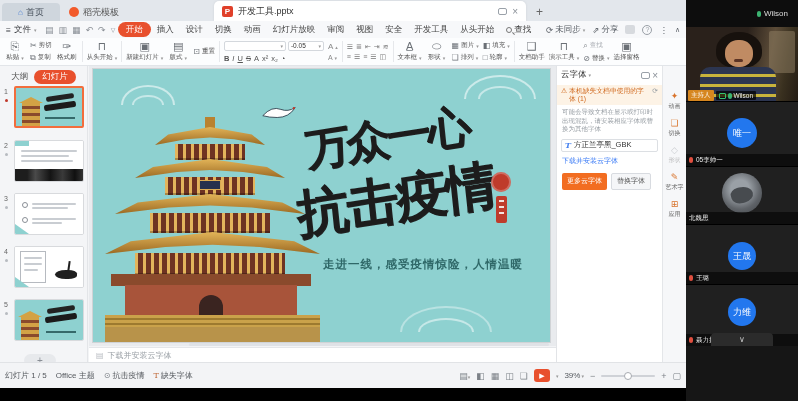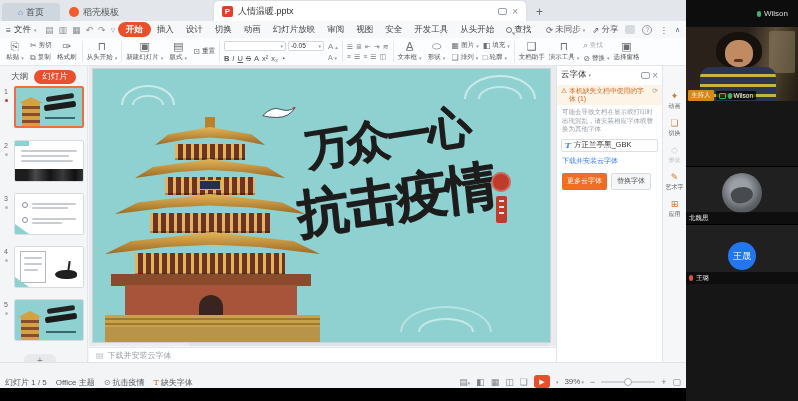--- a/index.html
+++ b/index.html
@@ -17,21 +17,21 @@
   .picon{width:11px;height:11px;background:#e0402a;border-radius:2px;color:#fff;font-size:8px;font-weight:bold;display:flex;align-items:center;justify-content:center}
   .dtab .sp{flex:1}
   .bubble{width:9px;height:7px;border:1px solid #9aa1a9;border-radius:2px;display:inline-block}
   .tx{color:#8a9098;font-size:10px}
   .plus{margin-left:10px;font-size:12px;color:#666;line-height:18px}
   
   .menubar{position:absolute;left:0;top:21px;width:686px;height:17px;background:#f7f8fa;display:flex;align-items:center;font-size:8.5px;color:#3d3f43}
   .fileb{display:flex;align-items:center;gap:3px;padding:0 6px;color:#3d3f43}
   .qi{color:#8a8f96;font-size:9px;padding:0 2.5px}
   .mtab{padding:1px 6px;white-space:nowrap;color:#444}
-  .mtab.active{background:#e8502d;color:#fff;border-radius:8px;padding:1.5px 8px;font-weight:bold}
+  .mtab.active{background:#e8502d;color:#fff;border-radius:8px;padding:1.5px 8px;font-weight:normal}
   .mag{display:inline-block;width:6px;height:6px;border:1px solid #777;border-radius:50%;position:relative;margin-right:2px}
   .mag::after{content:"";position:absolute;left:5px;top:5px;width:3px;height:1px;background:#777;transform:rotate(45deg)}
   .mrt{margin-left:auto;display:flex;align-items:center;gap:7px;padding-right:6px;color:#5b6067}
   .helpc{width:10px;height:10px;border:1px solid #9aa0a7;border-radius:50%;font-size:7px;display:flex;align-items:center;justify-content:center;color:#9aa0a7}
   .grybx{width:10px;height:9px;background:#d7dade;border-radius:2px}
   
   .ribbon{position:absolute;left:0;top:38px;width:686px;height:28px;background:#fcfdfe;border-bottom:1px solid #e2e5e9;display:flex;align-items:stretch;padding:1px 2px;font-size:6.5px;color:#555;overflow:hidden}
   .big{min-width:26px;display:flex;flex-direction:column;align-items:center;justify-content:center;gap:1px;padding:0 2px;white-space:nowrap}
   .big .ic{font-size:11px;line-height:11px;color:#6b7076}
   .col{display:flex;flex-direction:column;justify-content:center;gap:3px;padding:0 2px}
@@ -106,21 +106,21 @@
   
   .strip{position:absolute;left:662px;top:66px;width:24px;height:296px;background:#f6f7f9;border-left:1px solid #e4e6e9}
   .vitem{height:27px;display:flex;flex-direction:column;align-items:center;justify-content:center;gap:1px;font-size:6px;color:#666}
   .vitem .ic{font-size:9px;color:#d9742c;line-height:9px}
   .vitem.dim{opacity:.4}
   .vitem.dim .ic{color:#8a8f96}
   
   .hscroll{position:absolute;left:189px;top:343px;width:360px;height:3px;background:#dfe2e6;border-radius:2px}
   .notes{position:absolute;left:89px;top:347px;width:467px;height:15px;background:#fff;border-top:1px solid #e4e6e9;display:flex;align-items:center;gap:4px;padding-left:7px;font-size:8px;color:#9aa0a6}
   
-  .sbar{position:absolute;left:0;top:362px;width:686px;height:26px;background:#f3f4f6;border-top:1px solid #e1e3e6;display:flex;align-items:flex-end;font-size:8px;color:#55595e;padding:0 5px;gap:9px}
+  .sbar{position:absolute;left:0;top:362px;width:686px;height:26px;background:#f3f4f6;border-top:1px solid #e1e3e6;display:flex;align-items:center;font-size:8px;color:#55595e;padding:0 5px;gap:9px}
   .sbar .rt{margin-left:auto;display:flex;align-items:center;gap:6px}
   .vic{color:#7c8187;font-size:9px}
   .play{width:16px;height:13px;background:#e8502d;border-radius:3px;color:#fff;font-size:7px;display:flex;align-items:center;justify-content:center}
   .track{width:54px;height:2px;background:#cfd2d7;position:relative;border-radius:1px}
   .knob{position:absolute;left:23px;top:-3px;width:8px;height:8px;border:1px solid #a7abb1;border-radius:50%;background:#fff}
   
   .meet{position:absolute;left:686px;top:0;width:112px;height:401px;background:#161616;overflow:hidden}
   .mtop{position:absolute;left:0;top:0;width:112px;height:27px;background:#0d0d0d;display:flex;align-items:center;justify-content:flex-end;gap:3px;padding-right:10px;color:#ddd;font-size:8px}
   .vid{position:absolute;left:0;top:27px;width:112px;height:74px;background:linear-gradient(100deg,#2a211b 50%,#5c4c38 72%,#39301f 86%,#241c14);overflow:hidden}
   .winlit{position:absolute;right:3px;top:4px;width:26px;height:42px;background:#8d7c60;opacity:.55;border-radius:2px}
@@ -150,21 +150,21 @@
     <div class="htab">
         <span style="color:#4a7fd4;font-size:8px">⌂</span>
         <span>首页</span>
       </div>
     <div class="stab">
         <span class="sticon"></span>
         <span>稻壳模板</span>
       </div>
     <div class="dtab">
       <span class="picon">P</span>
-      <span>人情温暖.pptx</span>
+      <span>开发工具.pptx</span>
       <span class="sp"></span>
       <span class="bubble"></span>
       <span class="tx">×</span>
     </div>
     <div class="plus">+</div>
   </div>
 
   <div class="menubar">
     <div class="fileb">
         <span>≡</span>
@@ -476,20 +476,21 @@
 
       <svg class="abs" style="left:168px;top:34px" width="36" height="20" viewBox="0 0 40 20">
         <path d="M2 13 Q12 2 22 6 Q30 9 38 4 Q31 15 18 15 Q9 15 2 13" fill="#fdfdfd" stroke="#23303f" stroke-width="0.9"></path>
         <circle cx="36.5" cy="4.5" r="1.3" fill="#c0392b"></circle>
       </svg>
 
       <div class="callig" style="left:212px;top:40px;font-size:44px;letter-spacing:-3px">万众一心</div>
       <div class="callig" style="left:203px;top:96px;font-size:52px;letter-spacing:-2px">抗击疫情</div>
       <div class="sealc"></div>
       <div class="sealt"></div>
+      <div class="subttl">走进一线，感受疫情惊险，人情温暖</div>
     </div>
   </div>
 
   <div class="fpanel">
     <div class="fhead">
       <span>云字体</span>
       <span class="carr">▾</span>
       <span class="sp"></span>
       <span class="bubble"></span>
       <span class="tx">×</span>
@@ -588,29 +589,44 @@
   </div>
   <div class="brow">
     <span class="hostb">主持人</span>
     <span class="nlab">
         <span class="scr"></span>
         <span class="micg"></span>
         <span>Wilson</span>
       </span>
   </div>
 
+  <div class="ptile" style="top:101px;height:65px">
+    <div class="av" style="top:16px;width:30px;height:30px">唯一</div>
+    <div class="plab">
+        <span class="micr"></span>
+        <span>05李帅一</span>
+      </div>
+  </div>
 
   <div class="ptile" style="top:166px;height:58px">
     <div class="av avimg" style="top:6px;width:40px;height:40px"></div>
     <div class="plab">
         <span>北魏思</span>
       </div>
   </div>
 
   <div class="ptile" style="top:224px;height:60px">
     <div class="av" style="top:17px;width:28px;height:28px">王晟</div>
     <div class="plab">
         <span class="micr"></span>
         <span>王璐</span>
       </div>
   </div>
 
+  <div class="ptile" style="top:284px;height:62px">
+    <div class="av" style="top:13px;width:28px;height:28px">力维</div>
+    <div class="plab">
+        <span class="micr"></span>
+        <span>聂力扬</span>
+      </div>
+    <div class="chev">∨</div>
+  </div>
 </div>
 
 </body></html>

